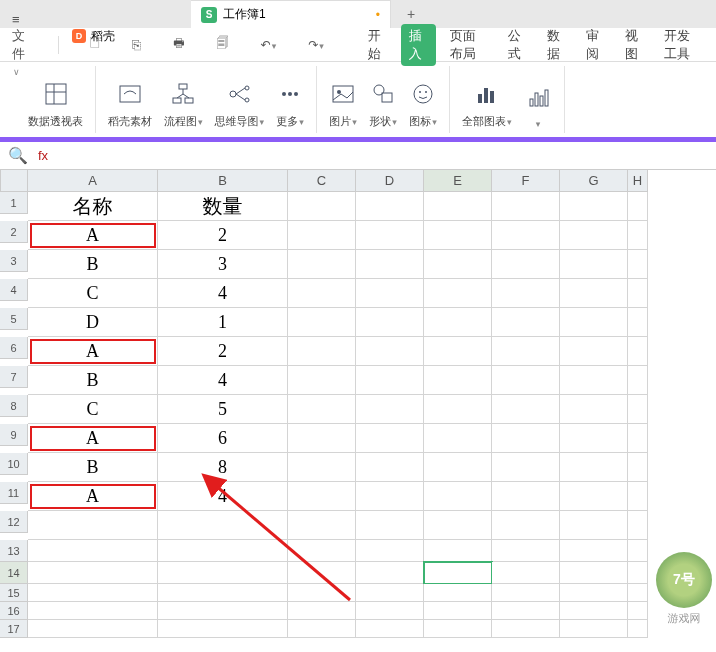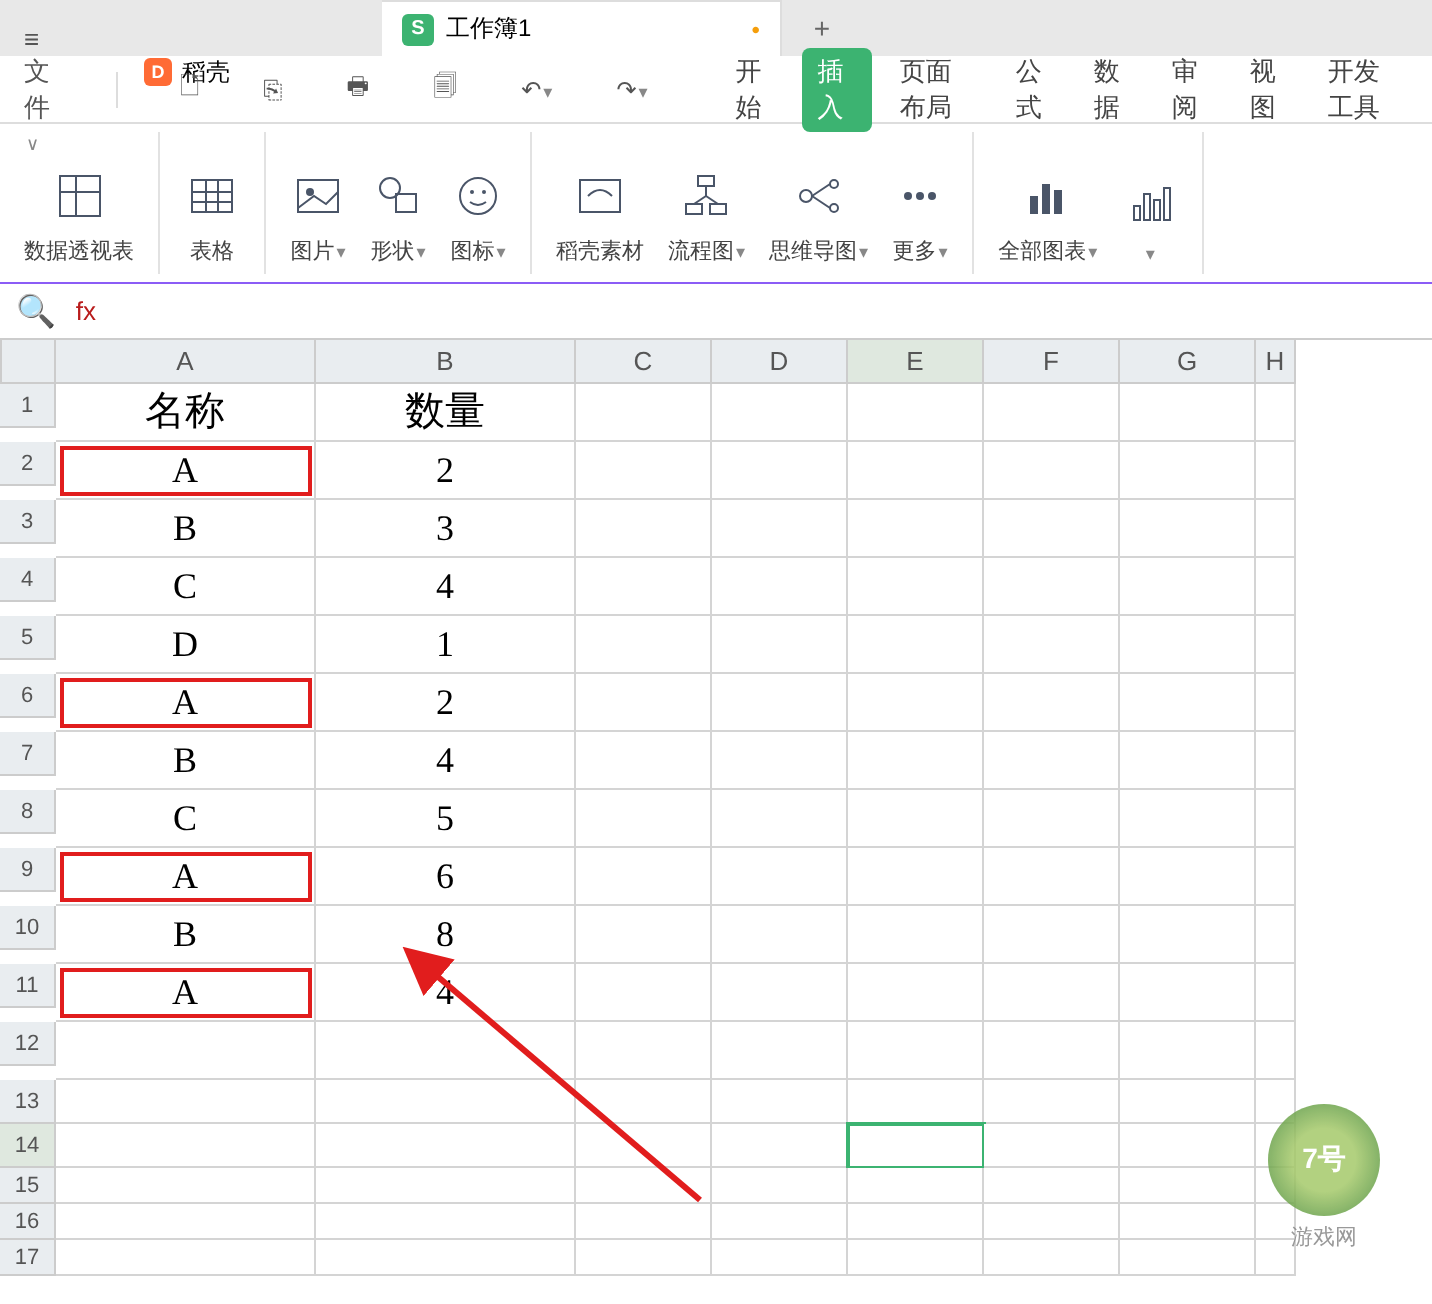--- a/index.html
+++ b/index.html
@@ -22,21 +22,21 @@
     .menu-left { display: flex; align-items: center; gap: 24px; justify-content: flex-end; }
     .menu-btn { color: #555; cursor: pointer; padding: 2px 4px; font-size: 13px; }
     .menu-icon-btn { color: #555; cursor: pointer; padding: 2px 4px; font-size: 12px; }
     .menu-sep { width: 1px; height: 18px; background: #ddd; margin: 0 4px; }
     .caret { font-size: 9px; color: #888; margin-left: 1px; }
     .menu-right { display: flex; align-items: center; gap: 8px; margin-left: 30px; }
     .menu-item { cursor: pointer; padding: 4px 6px; color: #444; font-family: Liberation Serif, serif; }
     .menu-item.active { background: #3cb371; color: #fff; border-radius: 4px; padding: 3px 8px; }
     
     
-    .ribbon { display: flex; height: 80px; border-bottom: 1px solid #8b5cf6; padding: 4px 0; }
+    .ribbon { display: flex; height: 80px; border-bottom: 5px solid #8b5cf6; padding: 4px 16px; }
     .ribbon-group { display: flex; align-items: flex-end; padding: 0 6px; border-right: 1px solid #e2e2e2; }
     .ribbon-btn { display: flex; flex-direction: column; align-items: center; justify-content: flex-end; cursor: pointer; padding: 4px 6px; gap: 2px; }
     .ribbon-btn .icon-box { height: 36px; display: flex; align-items: center; justify-content: center; color: #4a5568; }
     .ribbon-btn .label { font-size: 11px; color: #444; white-space: nowrap; }
     
     
     .formula-row { display: flex; height: 28px; border-bottom: 1px solid #ccc; align-items: stretch; }
     .name-box { width: 140px; border-right: 1px solid #ccc; display: flex; align-items: center; padding: 0 28px 0 8px; font-size: 13px; position: relative; justify-content: center; }
     .name-box .dd { position: absolute; right: 6px; color: #888; font-size: 9px; }
     .fx-area { display: flex; align-items: center; padding: 0 8px; gap: 10px; }
@@ -48,21 +48,21 @@
     .corner { border-left: 1px solid #ccc; }
     .cell { border-right: 1px solid #d4d4d4; border-bottom: 1px solid #d4d4d4; text-align: center; height: 29px; line-height: 29px; font-family: SimSun, serif; font-size: 18px; background: #fff; }
     .rowhdr { font-size: 11px; }
     .active-col { background: #dfe8df; }
     .active-row { background: #dfe8df; }
     .redbox { outline: 2px solid #e11d1d; outline-offset: -4px; }
     .sel-cell { outline: 2px solid #3cb371; outline-offset: -1px; }
     
     svg.arrow { position: absolute; top: 470px; left: 200px; pointer-events: none; }
     
-    .watermark { position: absolute; right: 26px; bottom: 26px; opacity: 0.85; }
+    .watermark { position: absolute; right: 4px; bottom: 26px; opacity: 0.85; }
     .watermark .circle { width: 56px; height: 56px; border-radius: 50%; background: radial-gradient(circle, #a5c96a 40%, #4e8f3d 90%); display: flex; align-items: center; justify-content: center; color: #fff; font-weight: bold; font-size: 14px; margin: 0 auto; }
     .watermark .wtext { font-size: 11px; color: #888; text-align: center; margin-top: 3px; }
   </style>
 </head>
 <body>
 
 <div class="top-tabs">
   <div class="top-tab home">
       <span>首页</span>
     </div>
@@ -113,66 +113,20 @@
           </svg>
         </div>
         <span class="label">数据透视表</span>
       </div>
   </div>
   <div class="ribbon-group">
     <div class="ribbon-btn">
         <div class="icon-box">
           <svg width="28" height="28">
             <rect x="4" y="6" width="20" height="16" fill="none" stroke="#4a5568"></rect>
-            <line x1="4" y1="12" x2="24" y2="12" stroke="#4a5568"></line>
-            <line x1="4" y1="17" x2="24" y2="17" stroke="#4a5568"></line>
-            <line x1="11" y1="6" x2="11" y2="22" stroke="#4a5568"></line>
-            <line x1="17" y1="6" x2="17" y2="22" stroke="#4a5568"></line>
-          </svg>
-        </div>
-        <span class="label">表格</span>
-      </div>
-  </div>
-  <div class="ribbon-group">
-    <div class="ribbon-btn">
-        <div class="icon-box">
-          <svg width="28" height="28">
-            <rect x="4" y="6" width="20" height="16" fill="none" stroke="#4a5568"></rect>
-            <circle cx="10" cy="12" r="2" fill="#4a5568"></circle>
-            <path d="M4 20 L12 14 L18 18 L24 12" fill="none" stroke="#4a5568"></path>
-          </svg>
-        </div>
-        <span class="label"><span>图片</span><span class="caret">▾</span></span>
-      </div>
-    <div class="ribbon-btn">
-        <div class="icon-box">
-          <svg width="28" height="28">
-            <circle cx="10" cy="10" r="5" fill="none" stroke="#4a5568"></circle>
-            <rect x="13" y="13" width="10" height="9" fill="none" stroke="#4a5568"></rect>
-          </svg>
-        </div>
-        <span class="label"><span>形状</span><span class="caret">▾</span></span>
-      </div>
-    <div class="ribbon-btn">
-        <div class="icon-box">
-          <svg width="28" height="28">
-            <circle cx="14" cy="14" r="9" fill="none" stroke="#4a5568"></circle>
-            <circle cx="11" cy="12" r="1" fill="#4a5568"></circle>
-            <circle cx="17" cy="12" r="1" fill="#4a5568"></circle>
-            <path d="M10 17 Q14 20 18 17" fill="none" stroke="#4a5568"></path>
-          </svg>
-        </div>
-        <span class="label"><span>图标</span><span class="caret">▾</span></span>
-      </div>
-  </div>
-  <div class="ribbon-group">
-    <div class="ribbon-btn">
-        <div class="icon-box">
-          <svg width="28" height="28">
-            <rect x="4" y="6" width="20" height="16" fill="none" stroke="#4a5568"></rect>
             <path d="M8 14 Q14 8 20 14" fill="none" stroke="#4a5568"></path>
           </svg>
         </div>
         <span class="label">稻壳素材</span>
       </div>
     <div class="ribbon-btn">
         <div class="icon-box">
           <svg width="28" height="28">
             <rect x="10" y="4" width="8" height="5" fill="none" stroke="#4a5568"></rect>
             <rect x="4" y="18" width="8" height="5" fill="none" stroke="#4a5568"></rect>
@@ -198,20 +152,52 @@
       </div>
     <div class="ribbon-btn">
         <div class="icon-box">
           <svg width="28" height="28">
             <circle cx="8" cy="14" r="2" fill="#4a5568"></circle>
             <circle cx="14" cy="14" r="2" fill="#4a5568"></circle>
             <circle cx="20" cy="14" r="2" fill="#4a5568"></circle>
           </svg>
         </div>
         <span class="label"><span>更多</span><span class="caret">▾</span></span>
+      </div>
+  </div>
+  <div class="ribbon-group">
+    <div class="ribbon-btn">
+        <div class="icon-box">
+          <svg width="28" height="28">
+            <rect x="4" y="6" width="20" height="16" fill="none" stroke="#4a5568"></rect>
+            <circle cx="10" cy="12" r="2" fill="#4a5568"></circle>
+            <path d="M4 20 L12 14 L18 18 L24 12" fill="none" stroke="#4a5568"></path>
+          </svg>
+        </div>
+        <span class="label"><span>图片</span><span class="caret">▾</span></span>
+      </div>
+    <div class="ribbon-btn">
+        <div class="icon-box">
+          <svg width="28" height="28">
+            <circle cx="10" cy="10" r="5" fill="none" stroke="#4a5568"></circle>
+            <rect x="13" y="13" width="10" height="9" fill="none" stroke="#4a5568"></rect>
+          </svg>
+        </div>
+        <span class="label"><span>形状</span><span class="caret">▾</span></span>
+      </div>
+    <div class="ribbon-btn">
+        <div class="icon-box">
+          <svg width="28" height="28">
+            <circle cx="14" cy="14" r="9" fill="none" stroke="#4a5568"></circle>
+            <circle cx="11" cy="12" r="1" fill="#4a5568"></circle>
+            <circle cx="17" cy="12" r="1" fill="#4a5568"></circle>
+            <path d="M10 17 Q14 20 18 17" fill="none" stroke="#4a5568"></path>
+          </svg>
+        </div>
+        <span class="label"><span>图标</span><span class="caret">▾</span></span>
       </div>
   </div>
   <div class="ribbon-group">
     <div class="ribbon-btn">
         <div class="icon-box">
           <svg width="28" height="28">
             <rect x="5" y="14" width="4" height="9" fill="#4a5568"></rect>
             <rect x="11" y="8" width="4" height="15" fill="#4a5568"></rect>
             <rect x="17" y="11" width="4" height="12" fill="#4a5568"></rect>
           </svg>

